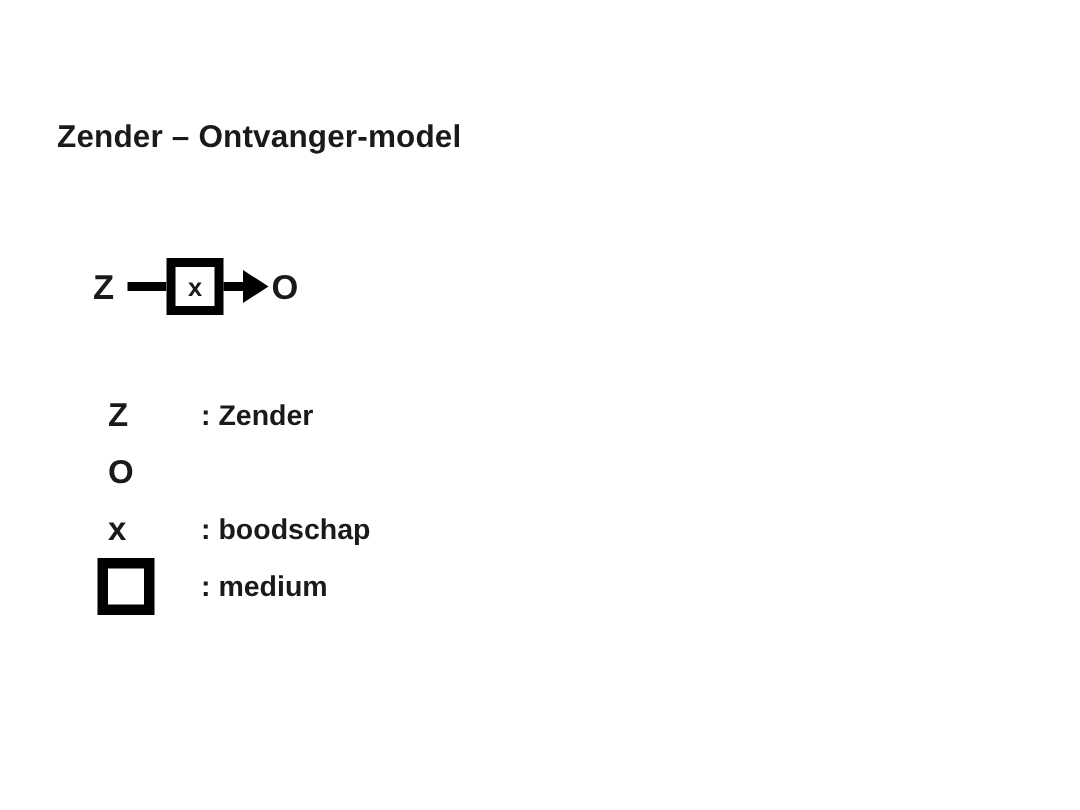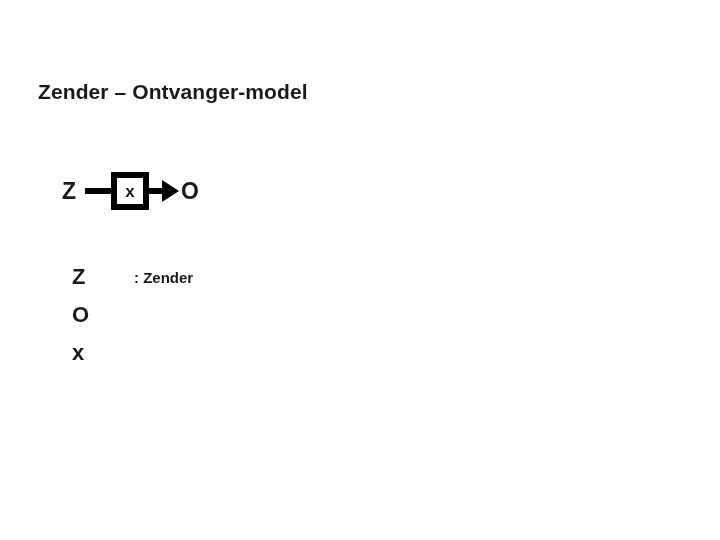--- a/index.html
+++ b/index.html
@@ -119,21 +119,21 @@
   }
   .legend-symbol .sym-square {
     margin-left: 3px;
     width: 38px;
     height: 38px;
     border: 7px solid #000000;
     background: #ffffff;
     box-sizing: border-box;
   }
   .legend-text {
-    font-size: 15px;
+    font-size: 19px;
     font-weight: bold;
     color: #1a1a1a;
     line-height: 1;
     white-space: nowrap;
   }
 </style>
 </head>
 <body>
 
 <div class="slide">
@@ -171,18 +171,25 @@
     <div class="legend-row">
       <span class="legend-symbol">
         <span class="sym-text">O</span>
       </span>
     </div>
 
     <div class="legend-row">
       <span class="legend-symbol">
         <span class="sym-text">x</span>
       </span>
+      <span class="legend-text">: boodschap</span>
     </div>
 
+    <div class="legend-row">
+      <span class="legend-symbol">
+        <span class="sym-square"></span>
+      </span>
+      <span class="legend-text">: medium</span>
+    </div>
 
   </div>
 
 </div>
 
 </body></html>

